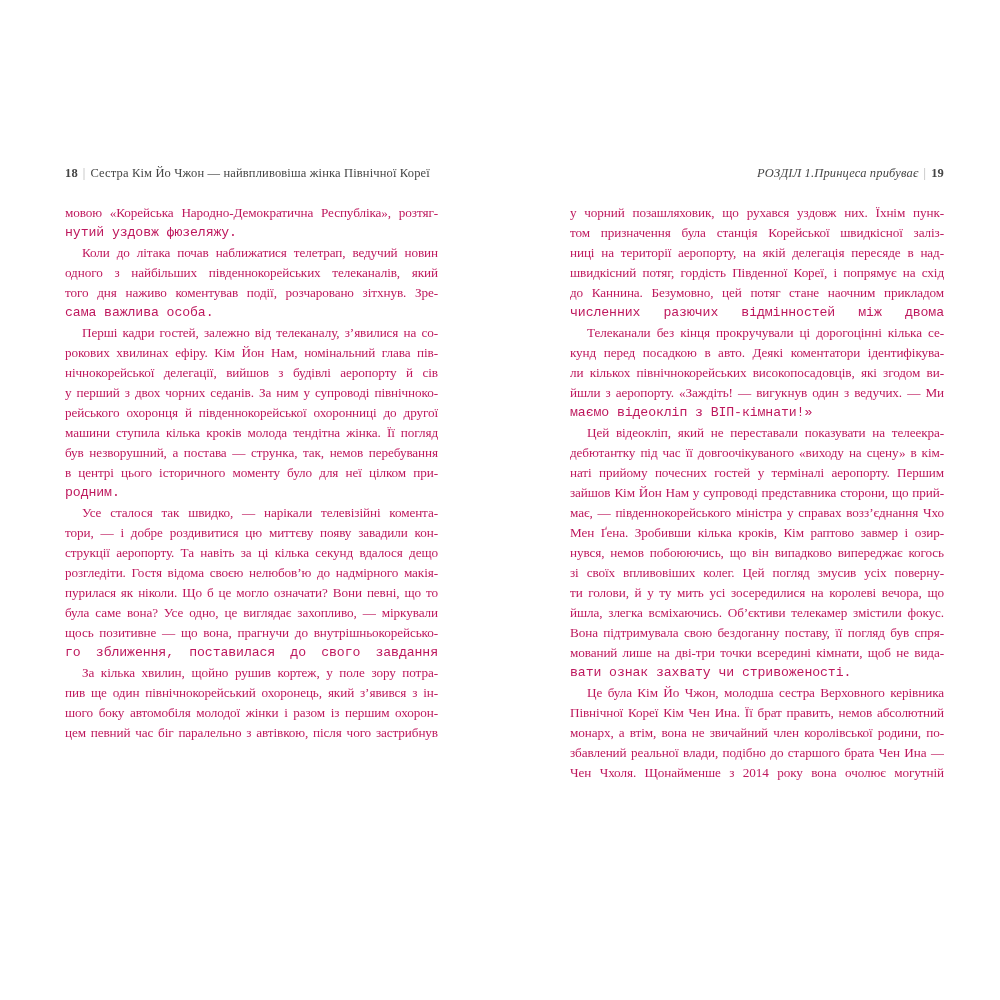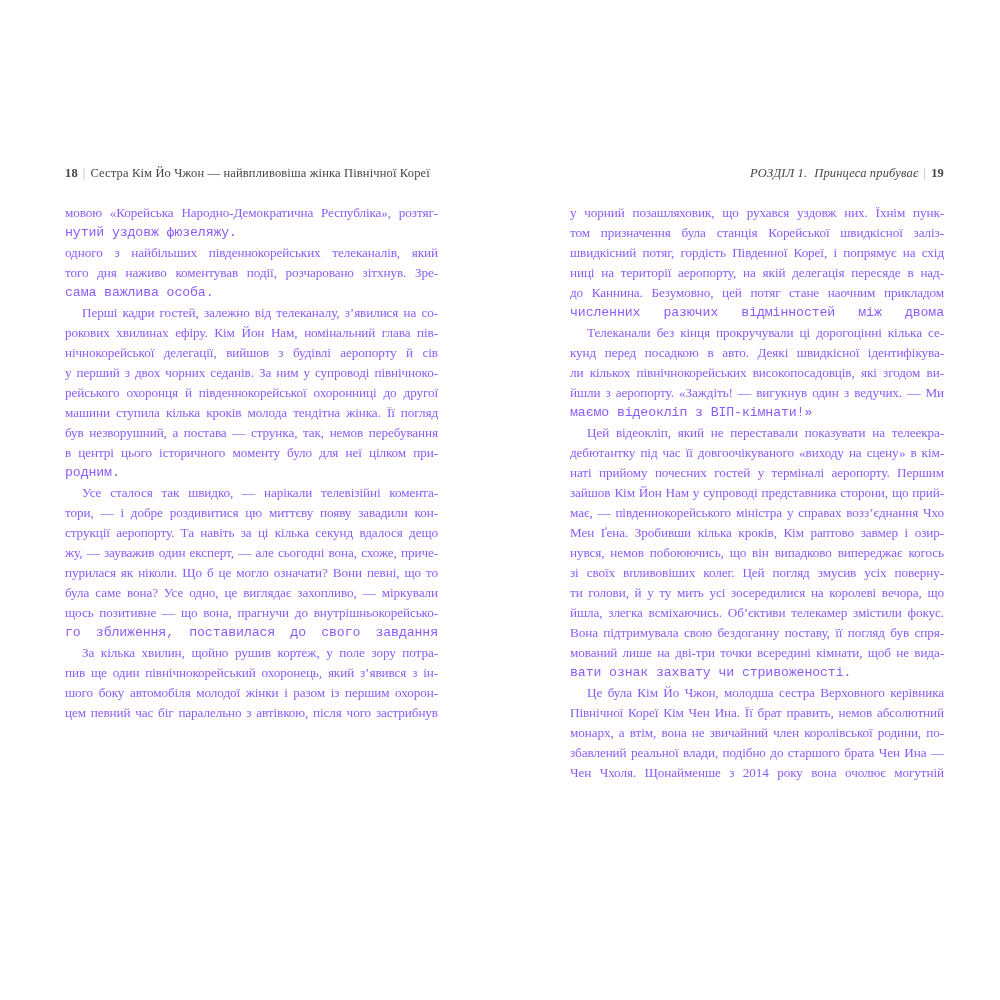--- a/index.html
+++ b/index.html
@@ -36,28 +36,28 @@
   }
   .page-right .running-head { text-align: right; }
   .pagenum { font-weight: 700; font-style: normal; }
   .sep {
     color: #b4b4b4;
     margin: 0 5px;
     font-weight: 400;
     font-style: normal;
   }
   .italic { font-style: italic; }
-  .chapter-label { margin-right: 7px; }
+  .chapter-label { }
 
   .body-text {
     margin-top: 20px;
     font-size: 13.2px;
     line-height: 20px;
     letter-spacing: -0.1px;
-    color: #8b5cf6;
+    color: #be185d;
   }
   .paragraph { margin: 0; }
   .line {
     height: 20px;
     overflow: hidden;
     text-align: justify;
     text-align-last: justify;
   }
   .line.last { text-align-last: left; font-family: Liberation Mono, monospace; }
   .line.indent { text-indent: 17px; }
@@ -70,40 +70,41 @@
   <section class="page page-left">
     <header class="running-head">
       <span class="pagenum">18</span><span class="sep">|</span><span class="running-title">Сестра Кім Йо Чжон — найвпливовіша жінка Північної Кореї</span>
     </header>
     <div class="body-text" id="left-body">
         <div class="paragraph">
           <div class="line">мовою «Корейська Народно-Демократична Республіка», розтяг-</div>
           <div class="line last">нутий уздовж фюзеляжу.</div>
         </div>
         <div class="paragraph">
+          <div class="line indent">Коли до літака почав наближатися телетрап, ведучий новин</div>
           <div class="line">одного з найбільших південнокорейських телеканалів, який</div>
           <div class="line">того дня наживо коментував події, розчаровано зітхнув. Зре-</div>
           <div class="line last">сама важлива особа.</div>
         </div>
         <div class="paragraph">
           <div class="line indent">Перші кадри гостей, залежно від телеканалу, з’явилися на со-</div>
           <div class="line">рокових хвилинах ефіру. Кім Йон Нам, номінальний глава пів-</div>
           <div class="line">нічнокорейської делегації, вийшов з будівлі аеропорту й сів</div>
           <div class="line">у перший з двох чорних седанів. За ним у супроводі північноко-</div>
           <div class="line">рейського охоронця й південнокорейської охоронниці до другої</div>
           <div class="line">машини ступила кілька кроків молода тендітна жінка. Її погляд</div>
           <div class="line">був незворушний, а постава — струнка, так, немов перебування</div>
           <div class="line">в центрі цього історичного моменту було для неї цілком при-</div>
           <div class="line last">родним.</div>
         </div>
         <div class="paragraph">
           <div class="line indent">Усе сталося так швидко, — нарікали телевізійні комента-</div>
           <div class="line">тори, — і добре роздивитися цю миттєву появу завадили кон-</div>
           <div class="line">струкції аеропорту. Та навіть за ці кілька секунд вдалося дещо</div>
-          <div class="line">жу, — зауважив один експерт, — але сьогодні вона, схоже, приче-</div>
+          <div class="line">розгледіти. Гостя відома своєю нелюбов’ю до надмірного макія-</div>
           <div class="line">пурилася як ніколи. Що б це могло означати? Вони певні, що то</div>
           <div class="line">була саме вона? Усе одно, це виглядає захопливо, — міркували</div>
           <div class="line">щось позитивне — що вона, прагнучи до внутрішньокорейсько-</div>
           <div class="line last">го зближення, поставилася до свого завдання дуже серйозно.</div>
         </div>
         <div class="paragraph">
           <div class="line indent">За кілька хвилин, щойно рушив кортеж, у поле зору потра-</div>
           <div class="line">пив ще один північнокорейський охоронець, який з’явився з ін-</div>
           <div class="line">шого боку автомобіля молодої жінки і разом із першим охорон-</div>
           <div class="line">цем певний час біг паралельно з автівкою, після чого застрибнув</div>
@@ -112,28 +113,28 @@
   </section>
 
   <section class="page page-right">
     <header class="running-head">
       <span class="italic chapter-label">РОЗДІЛ 1.</span><span class="italic chapter-title">Принцеса прибуває</span><span class="sep">|</span><span class="pagenum">19</span>
     </header>
     <div class="body-text" id="right-body">
         <div class="paragraph">
           <div class="line">у чорний позашляховик, що рухався уздовж них. Їхнім пунк-</div>
           <div class="line">том призначення була станція Корейської швидкісної заліз-</div>
+          <div class="line">ниці на території аеропорту, на якій делегація пересяде в над-</div>
           <div class="line">швидкісний потяг, гордість Південної Кореї, і попрямує на схід</div>
-          <div class="line">ниці на території аеропорту, на якій делегація пересяде в над-</div>
           <div class="line">до Каннина. Безумовно, цей потяг стане наочним прикладом</div>
           <div class="line last">численних разючих відмінностей між двома Кореями.</div>
         </div>
         <div class="paragraph">
           <div class="line indent">Телеканали без кінця прокручували ці дорогоцінні кілька се-</div>
-          <div class="line">кунд перед посадкою в авто. Деякі швидкісної ідентифікува-</div>
+          <div class="line">кунд перед посадкою в авто. Деякі коментатори ідентифікува-</div>
           <div class="line">ли кількох північнокорейських високопосадовців, які згодом ви-</div>
           <div class="line">йшли з аеропорту. «Заждіть! — вигукнув один з ведучих. — Ми</div>
           <div class="line last">маємо відеокліп з ВІП-кімнати!»</div>
         </div>
         <div class="paragraph">
           <div class="line indent">Цей відеокліп, який не переставали показувати на телеекра-</div>
           <div class="line">дебютантку під час її довгоочікуваного «виходу на сцену» в кім-</div>
           <div class="line">наті прийому почесних гостей у терміналі аеропорту. Першим</div>
           <div class="line">зайшов Кім Йон Нам у супроводі представника сторони, що прий-</div>
           <div class="line">має, — південнокорейського міністра у справах возз’єднання Чхо</div>

